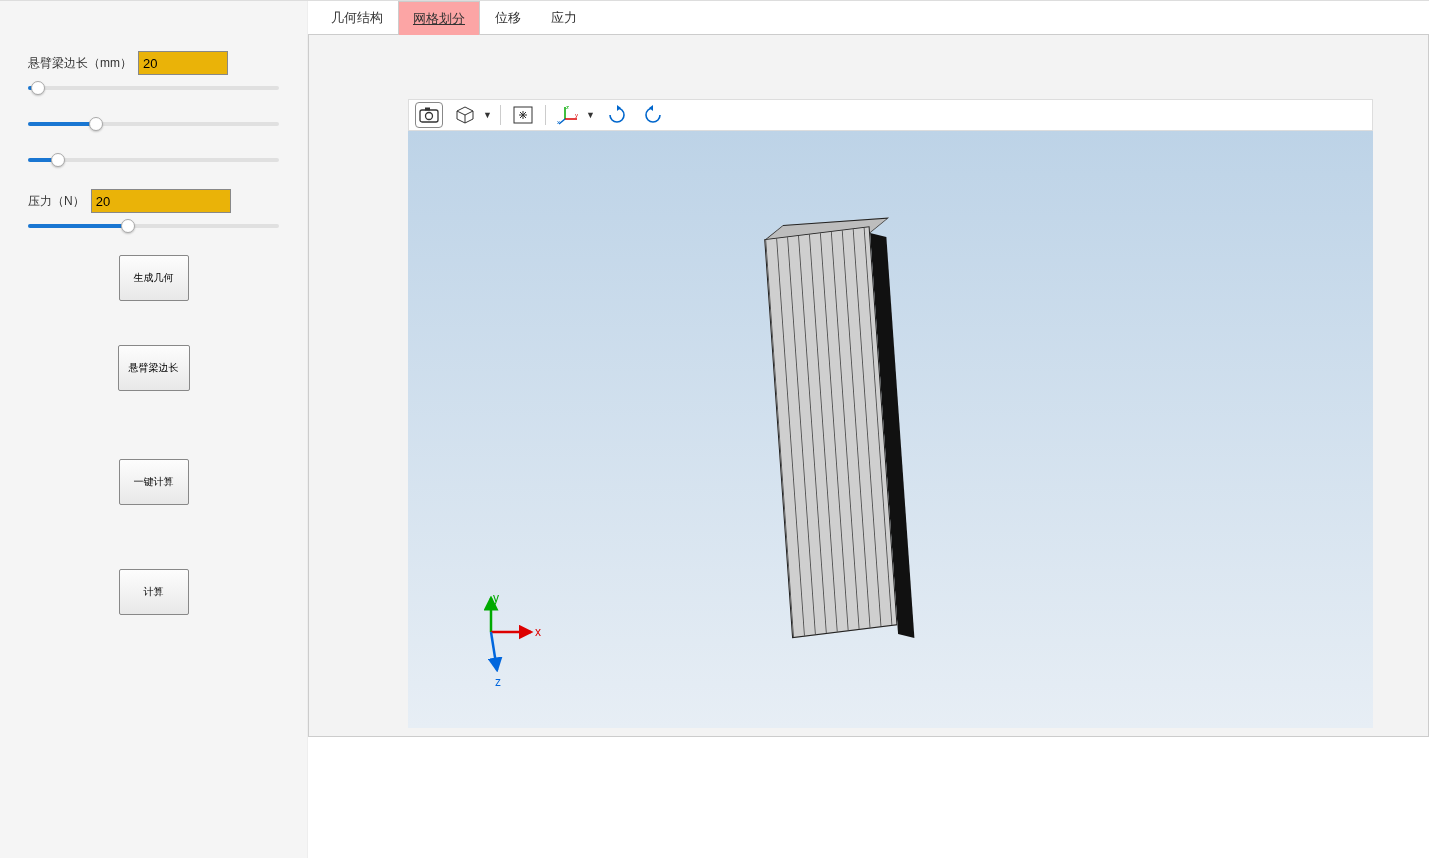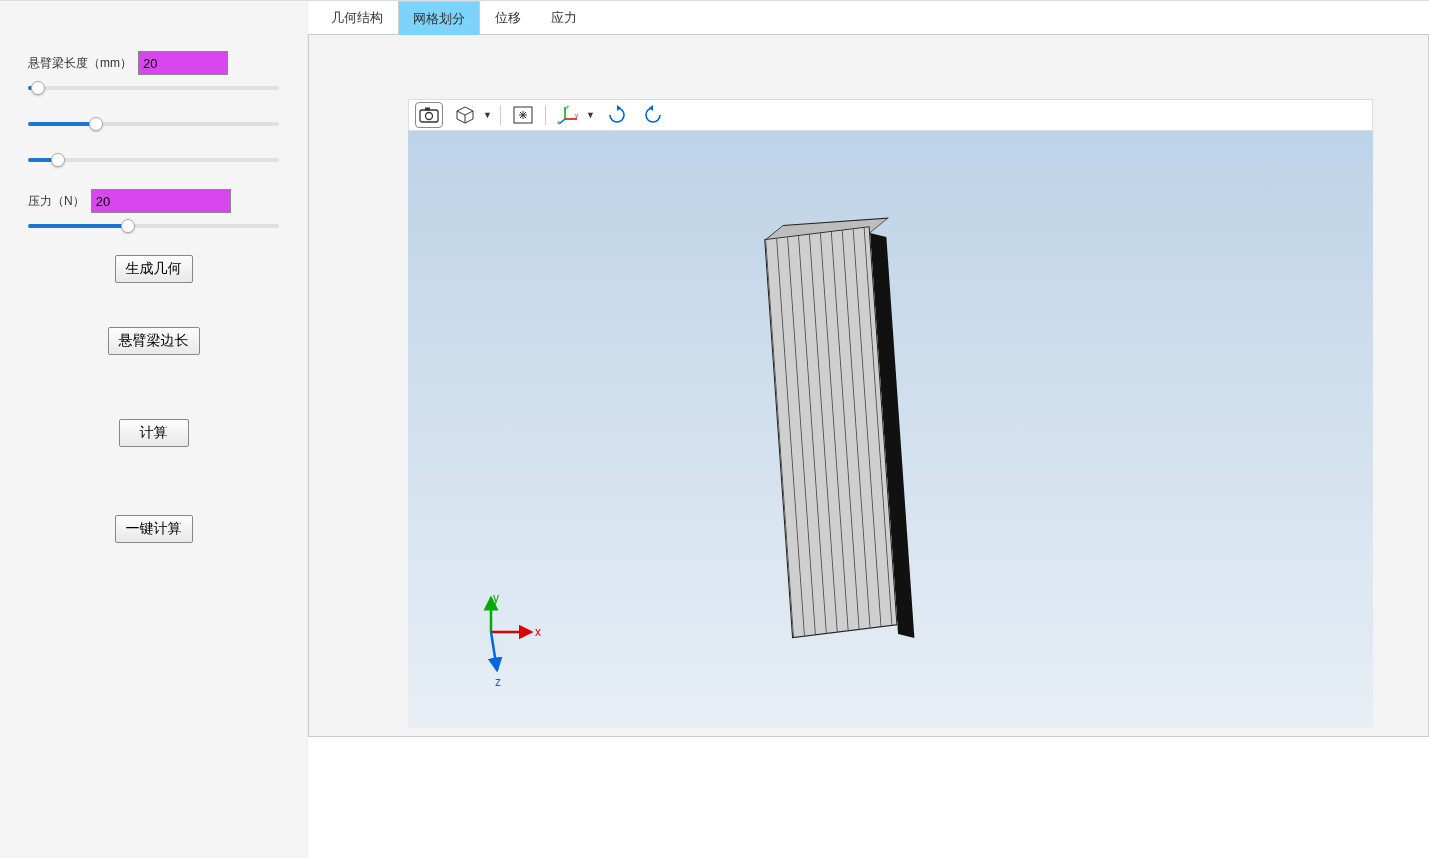--- a/index.html
+++ b/index.html
@@ -25,60 +25,60 @@
   border-right: 1px solid #eee;
 }
 .param-row {
   display: flex;
   align-items: center;
   margin-bottom: 6px;
 }
 .param-label { flex: 0 0 auto; margin-right: 6px; font-size: 12px; white-space: nowrap; }
 .param-input {
   width: 90px; height: 24px; border: 1px solid #888; padding: 5px 4px;
-  font-size: 13px; background: #d946ef;
+  font-size: 13px; background: #eab308;
 }
 .param-input.narrow { width: 44px; }
 .slider-wrap { position: relative; height: 14px; margin-bottom: 22px; }
 .slider-track {
   position: absolute; top: 5px; left: 0; right: 0; height: 4px;
   background: #e0e0e0; border-radius: 2px;
 }
 .slider-fill {
   position: absolute; top: 5px; left: 0; height: 4px;
   background: #1976d2; border-radius: 2px;
 }
 .slider-thumb {
   position: absolute; top: 0; width: 14px; height: 14px; border-radius: 50%;
   background: #fff; border: 1px solid #aaa; box-shadow: 0 1px 2px rgba(0,0,0,0.2);
   transform: translateX(-50%);
 }
 .btn-row { text-align: center; }
 .action-btn {
   display: inline-block;
   min-width: 70px;
-  padding: 4px 10px;
+  padding: 15px 10px;
   background: linear-gradient(#fdfdfd, #e8e8e8);
   border: 1px solid #888;
   border-radius: 2px;
-  font-size: 14px;
+  font-size: 10px;
   cursor: pointer;
 }
 .main { flex: 1; background: #fff; padding: 0; position: relative; }
 .tabs {
   display: flex; height: 34px; align-items: center; padding-left: 8px;
   background: #fff; border-bottom: 1px solid #ccc; gap: 0;
 }
 .tab {
   padding: 8px 14px; font-size: 13px; cursor: pointer;
   border: 1px solid transparent; border-bottom: none;
 }
 .tab.active {
-  background: #7dd3fc; border-color: #ccc;
-  position: relative; top: 1px;
+  background: #fca5a5; border-color: #ccc;
+  position: relative; top: 1px; text-decoration: underline;
 }
 .viewport-frame {
   border: 1px solid #ccc; border-top: none;
   margin: 0; height: 702px; background: #f3f3f3; position: relative;
 }
 .toolbar {
   position: absolute; top: 64px; left: 99px; right: 55px;
   height: 32px; background: #fff; border: 1px solid #ddd;
   display: flex; align-items: center; padding: 0 6px; gap: 8px;
 }
@@ -128,21 +128,21 @@
 }
 </style>
 </head>
 <body>
 
 <div class="app">
 
   <div class="sidebar">
 
     <div class="param-row">
-      <span class="param-label">悬臂梁长度（mm）</span>
+      <span class="param-label">悬臂梁边长（mm）</span>
       <input class="param-input" value="20" style="">
     </div>
     <div class="slider-wrap">
       <div class="slider-track"></div>
       <div class="slider-fill" style="width:4%"></div>
       <div class="slider-thumb" style="left:4%"></div>
     </div>
 
     <div class="slider-wrap">
       <div class="slider-track"></div>
@@ -165,25 +165,25 @@
       <div class="slider-fill" style="width:40%"></div>
       <div class="slider-thumb" style="left:40%"></div>
     </div>
 
     <div class="btn-row" style="margin-top:4px">
       <button class="action-btn">生成几何</button>
     </div>
     <div class="btn-row" style="margin-top:44px">
       <button class="action-btn">悬臂梁边长</button>
     </div>
+    <div class="btn-row" style="margin-top:68px">
+      <button class="action-btn">一键计算</button>
+    </div>
     <div class="btn-row" style="margin-top:64px">
       <button class="action-btn">计算</button>
-    </div>
-    <div class="btn-row" style="margin-top:68px">
-      <button class="action-btn">一键计算</button>
     </div>
   </div>
 
   <div class="main">
     <div class="tabs">
       <div class="tab">几何结构</div>
       <div class="tab active">网格划分</div>
       <div class="tab">位移</div>
       <div class="tab">应力</div>
     </div>

